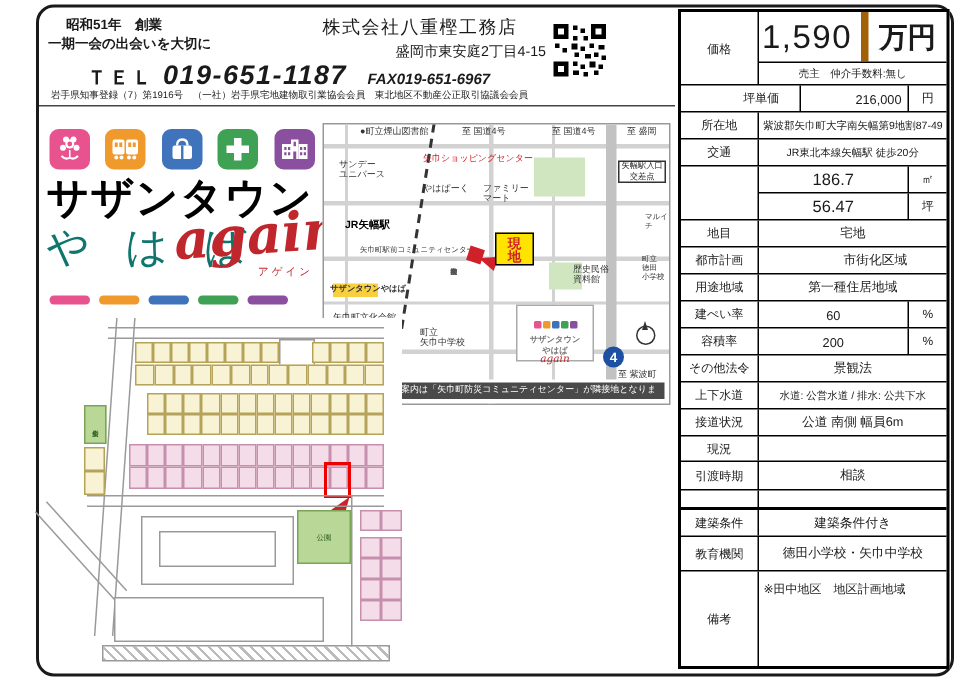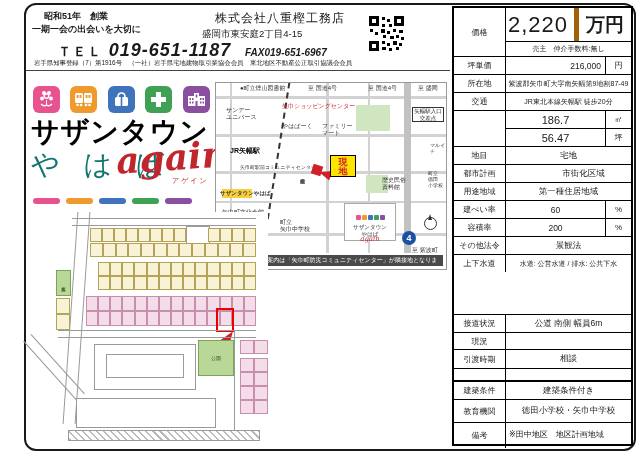--- a/index.html
+++ b/index.html
@@ -5,21 +5,21 @@
   html,body{margin:0;padding:0;background:#fff;}
   body{width:640px;height:452px;position:relative;overflow:hidden;
        font-family:"Liberation Sans","DejaVu Sans",sans-serif;color:#1a1a1a;}
   .abs{position:absolute;}
   
   #frame{left:24px;top:3px;width:608px;height:444px;border:2px solid #1a1a1a;border-radius:12px;pointer-events:none;}
   
   #founded{left:44px;top:10px;font-size:9px;font-weight:bold;}
   #slogan{left:32px;top:23px;font-size:9px;font-weight:bold;}
   #company{left:190px;top:10px;width:180px;text-align:center;font-size:12px;font-weight:normal;letter-spacing:1px;}
-  #address{left:202px;top:28px;width:180px;text-align:left;font-size:9.5px;}
+  #address{left:184px;top:28px;width:180px;text-align:right;font-size:9.5px;}
   #telrow{left:58px;top:40px;font-size:13px;font-weight:bold;letter-spacing:2px;}
   #telnum{font-size:18px;font-style:italic;letter-spacing:1px;}
   #faxnum{font-size:10px;font-style:italic;margin-left:8px;letter-spacing:0;}
   #license{left:34px;top:59px;width:412px;font-size:6.4px;white-space:nowrap;}
   #hr1{left:26px;top:70px;width:424px;height:0;border-top:1px solid #444;}
   
   #qr{left:368px;top:15px;width:37px;height:37px;}
   
   .lgicon{width:27px;height:27px;border-radius:6px;display:inline-block;margin-right:6px;position:relative;}
   .lgicon svg{position:absolute;left:3px;top:3px;}
@@ -420,27 +420,27 @@
   <div class="blk" style="left:78px;top:142px;width:76px;height:22px;"></div>
   <div class="blk" style="left:48px;top:186px;width:138px;height:28px;"></div>
   <div id="hatch"></div>
 </div>
 
 <div id="ptable" class="abs">
   <div class="trow thick" style="height:48px;flex:none;">
     <div class="tlabel">価格</div>
     <div class="stack">
       <div class="srow" style="flex:1;">
-        <div id="pnum">2,220</div>
+        <div id="pnum">1,590</div>
         <div id="punit">万円</div>
       </div>
       <div id="pnote">売主　仲介手数料:無し</div>
     </div>
   </div>
-  <div class="trow" style="height:18px;flex:none;">
+  <div class="trow" style="height:18px;flex:none;padding-left:28px;">
     <div class="tlabel">坪単価</div>
     <div class="tval right">216,000</div>
     <div class="tunit">円</div>
   </div>
   <div class="trow" style="height:18px;flex:none;">
     <div class="tlabel">所在地</div>
     <div class="tval tiny">紫波郡矢巾町大字南矢幅第9地割87-49</div>
   </div>
   <div class="trow" style="height:18px;flex:none;">
     <div class="tlabel">交通</div>
@@ -482,21 +482,21 @@
     <div class="tunit">%</div>
   </div>
   <div class="trow" style="height:18px;flex:none;">
     <div class="tlabel">その他法令</div>
     <div class="tval">景観法</div>
   </div>
   <div class="trow" style="height:18px;flex:none;">
     <div class="tlabel">上下水道</div>
     <div class="tval tiny">水道: 公営水道 / 排水: 公共下水</div>
   </div>
-  <div class="trow" style="height:18px;flex:none;margin-top:42px;">
+  <div class="trow" style="height:18px;flex:none;">
     <div class="tlabel">接道状況</div>
     <div class="tval">公道 南側 幅員6m</div>
   </div>
   <div class="trow" style="height:17px;flex:none;">
     <div class="tlabel">現況</div>
     <div class="tval"></div>
   </div>
   <div class="trow" style="height:19px;flex:none;">
     <div class="tlabel">引渡時期</div>
     <div class="tval">相談</div>

